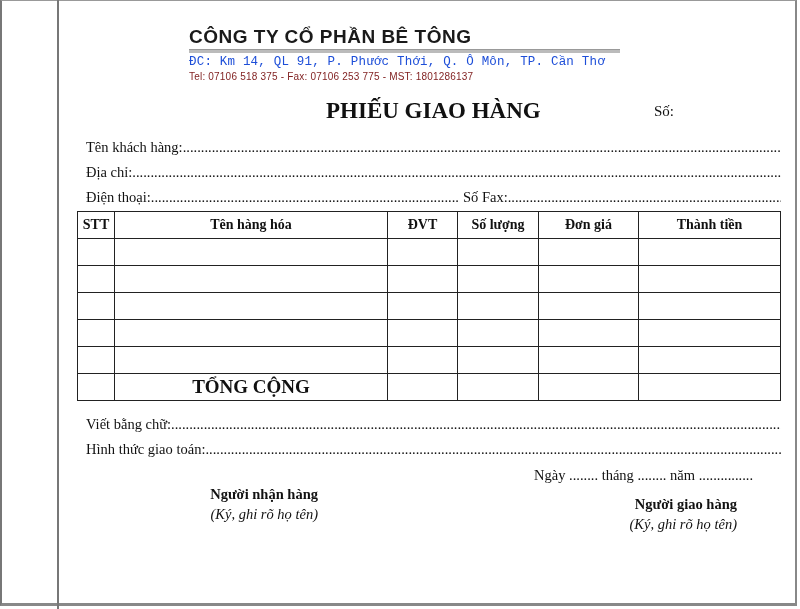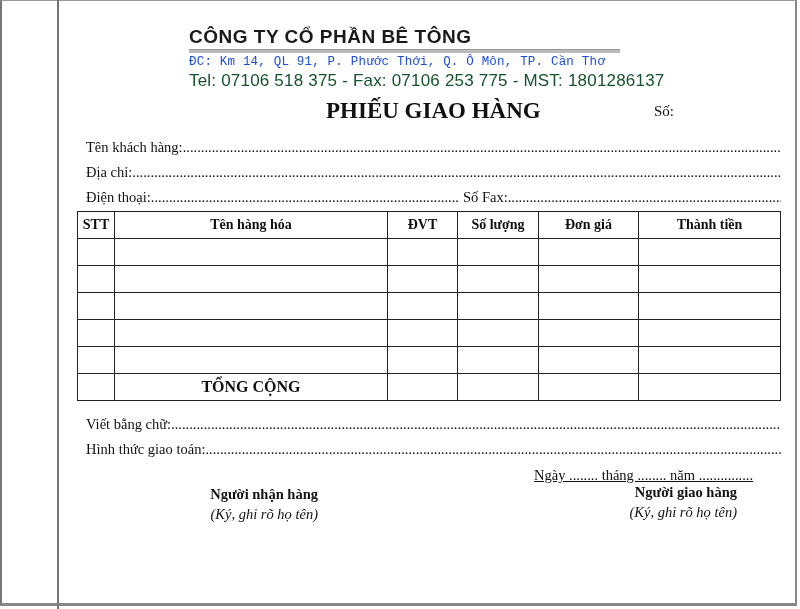--- a/index.html
+++ b/index.html
@@ -2,34 +2,34 @@
 <html><head>
 <meta charset="utf-8">
 <style>
   html, body { margin:0; padding:0; }
   body { width:800px; height:609px; background:#fff; position:relative; overflow:hidden; font-family:"Liberation Serif", serif; color:#111; }
   .frame { position:absolute; left:0; top:0; width:797px; height:606px; border-left:2px solid #777; border-top:1px solid #999; border-right:2px solid #888; border-bottom:3px solid #888; box-sizing:border-box; }
   .vline { position:absolute; left:57px; top:0; width:2px; height:609px; background:#777; }
   .company { position:absolute; left:189px; top:26px; font-family:"Liberation Sans", sans-serif; font-weight:bold; font-size:19px; letter-spacing:0.5px; color:#1a1a1a; }
   .rule { position:absolute; left:189px; top:49px; width:431px; height:3px; background:#bbb; border-top:1px solid #999; }
   .addr { position:absolute; left:189px; top:55px; font-family:Liberation Mono, monospace; font-size:12.5px; color:#1d4ed8; letter-spacing:0.2px; }
-  .tel { position:absolute; left:189px; top:71px; font-family:"Liberation Sans", sans-serif; font-size:17px; color:#14532d; letter-spacing:0.2px; }
+  .tel { position:absolute; left:189px; top:71px; font-family:"Liberation Sans", sans-serif; font-size:10px; color:#7f1d1d; letter-spacing:0.2px; }
   .title { position:absolute; left:326px; top:98px; font-weight:bold; font-size:23px; }
   .so { position:absolute; left:654px; top:103px; font-size:15px; }
   .field { position:absolute; left:86px; font-size:14.5px; white-space:nowrap; overflow:hidden; }
   .dots { letter-spacing:0; }
   table { position:absolute; left:77px; top:211px; border-collapse:collapse; }
   td, th { border:1px solid #222; padding:0; font-size:14px; }
   th { height:26px; font-weight:bold;font-family:Liberation Serif, serif; }
   td { height:26px; }
-  .total { font-weight:bold; text-align:center; font-size:16px; }
+  .total { font-weight:bold; text-align:center; font-size:19px; }
   .sig { position:absolute; text-align:right; font-size:14.5px; }
   .sig b { display:block; }
   .sig i { display:block; margin-top:3px; }
-  .date { position:absolute; left:534px; top:467px; font-size:14.5px;text-decoration:underline; }
+  .date { position:absolute; left:534px; top:467px; font-size:14.5px; }
 </style>
 </head>
 <body>
 
 <div class="frame"></div>
 <div class="vline"></div>
 
 <div class="company">CÔNG TY CỔ PHẦN BÊ TÔNG</div>
 <div class="rule"></div>
 <div class="addr">ĐC: Km 14, QL 91, P. Phước Thới, Q. Ô Môn, TP. Cần Thơ</div>
@@ -108,16 +108,16 @@
 
 <div class="field" style="top:416px;width:695px;"><span>Viết bằng chữ:</span><span class="dots">................................................................................................................................................................................................................................</span></div>
 <div class="field" style="top:441px;width:695px;"><span>Hình thức giao toán:</span><span class="dots">........................................................................................................................................................................................................................</span></div>
 
 <div class="date">Ngày ........ tháng ........ năm ...............</div>
 
 <div class="sig" style="left:158px;top:486px;width:160px;">
   <b>Người nhận hàng</b>
   <i>(Ký, ghi rõ họ tên)</i>
 </div>
-<div class="sig" style="left:577px;top:484px;width:160px;">
+<div class="sig" style="left:577px;top:496px;width:160px;">
   <b>Người giao hàng</b>
   <i>(Ký, ghi rõ họ tên)</i>
 </div>
 
 </body></html>

